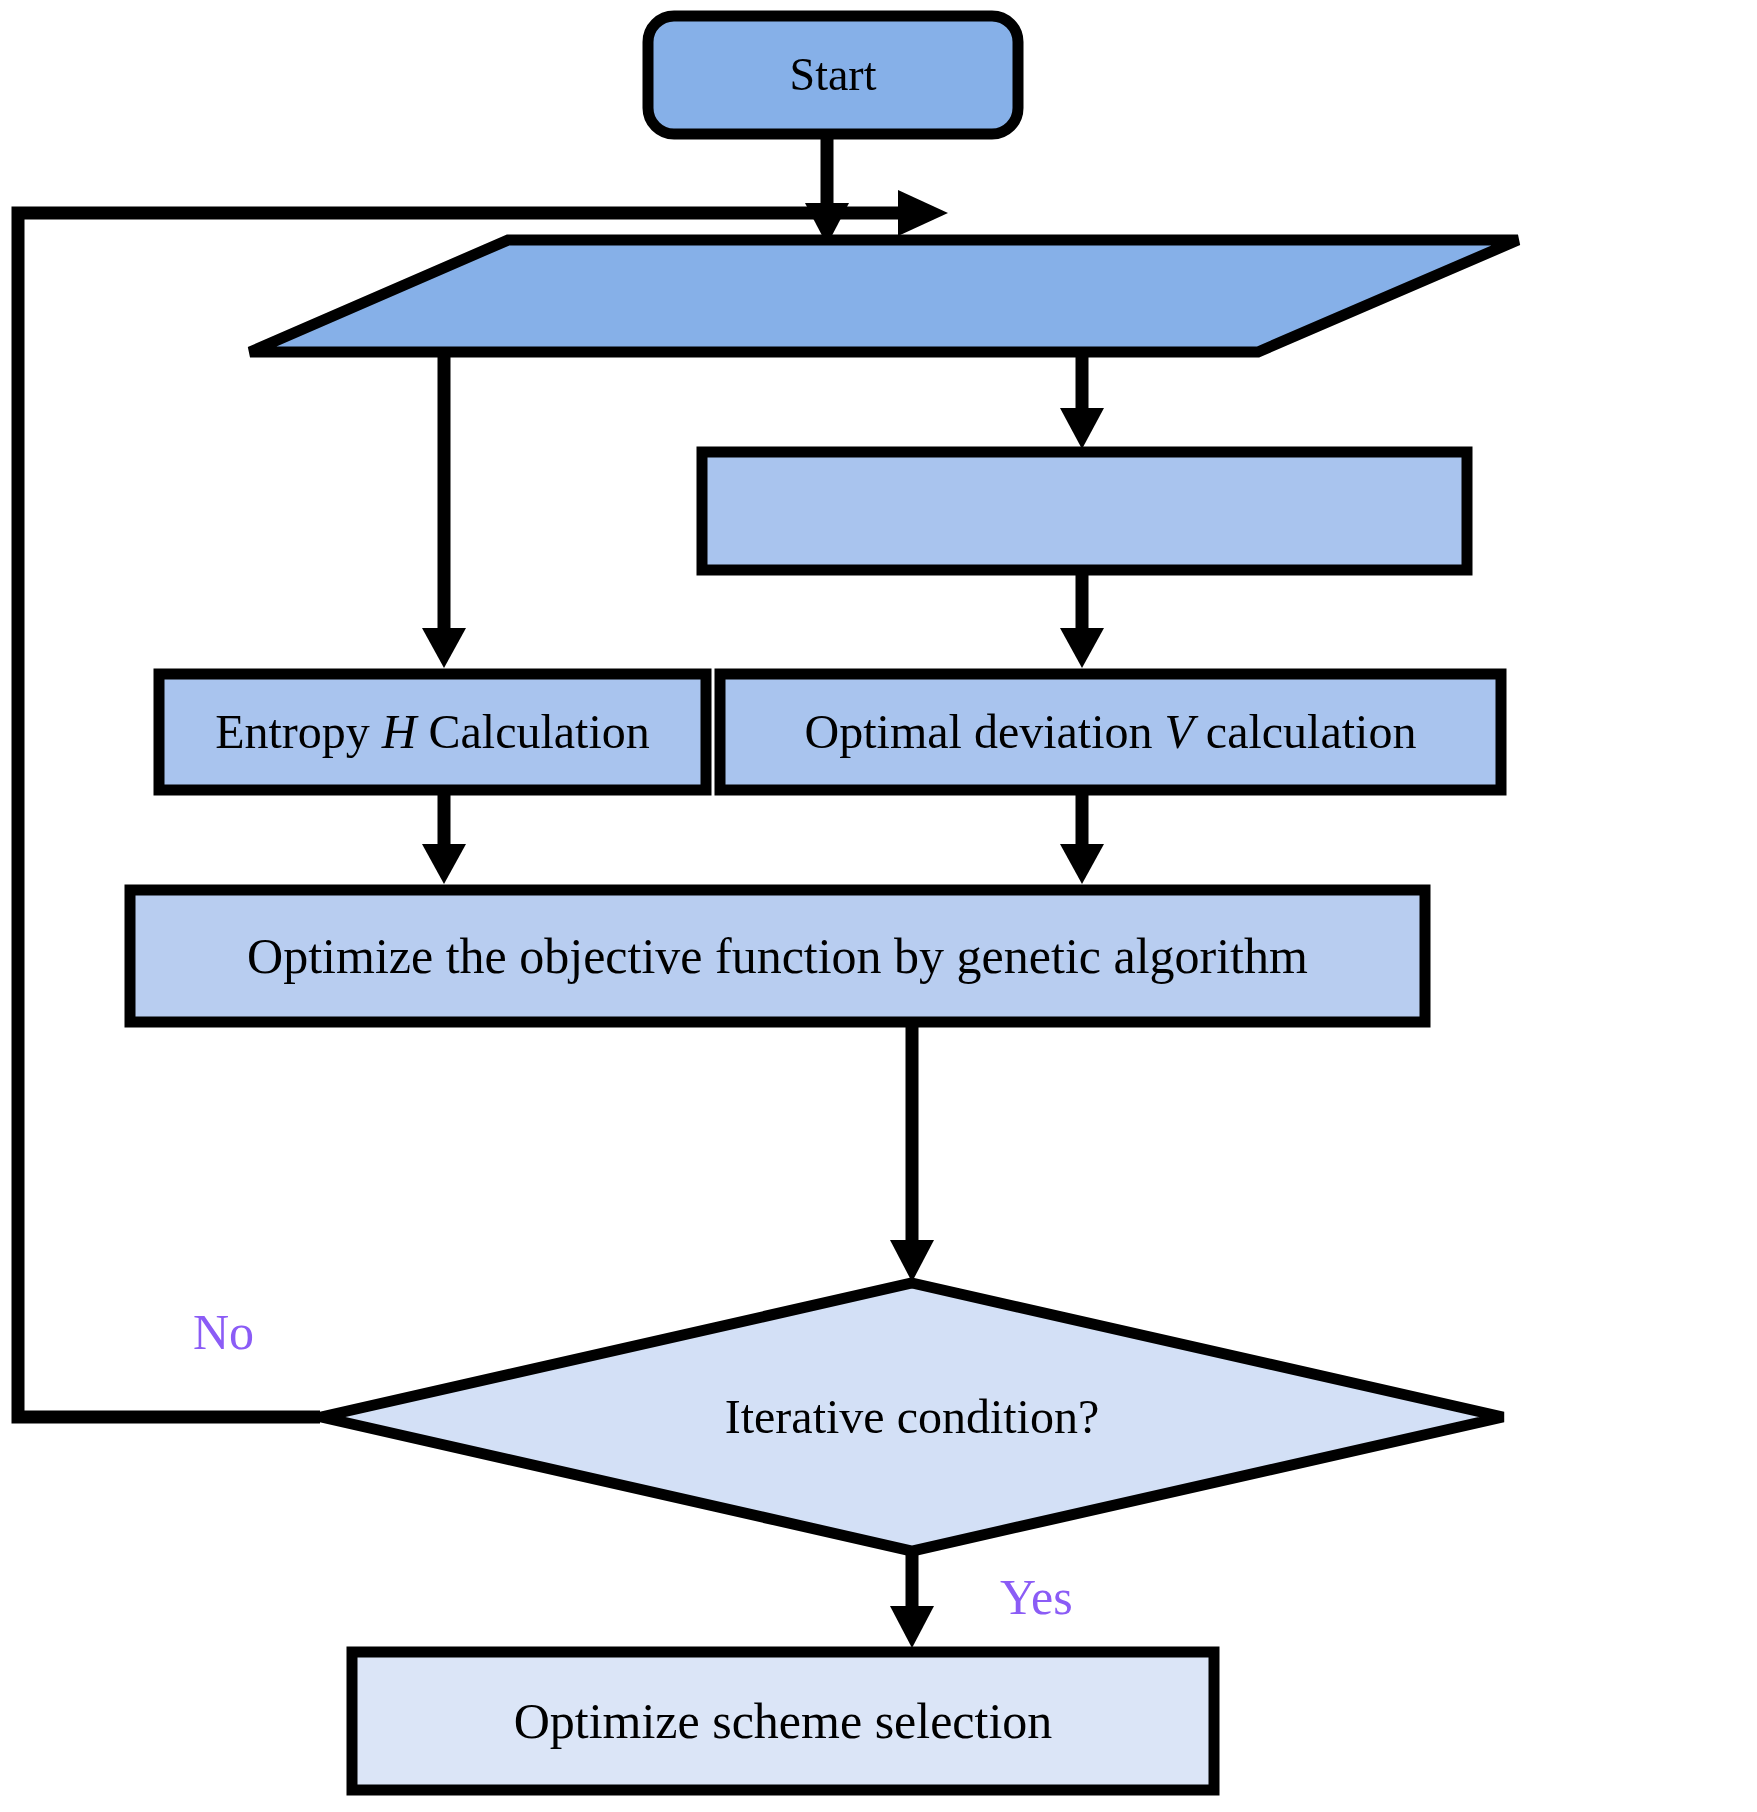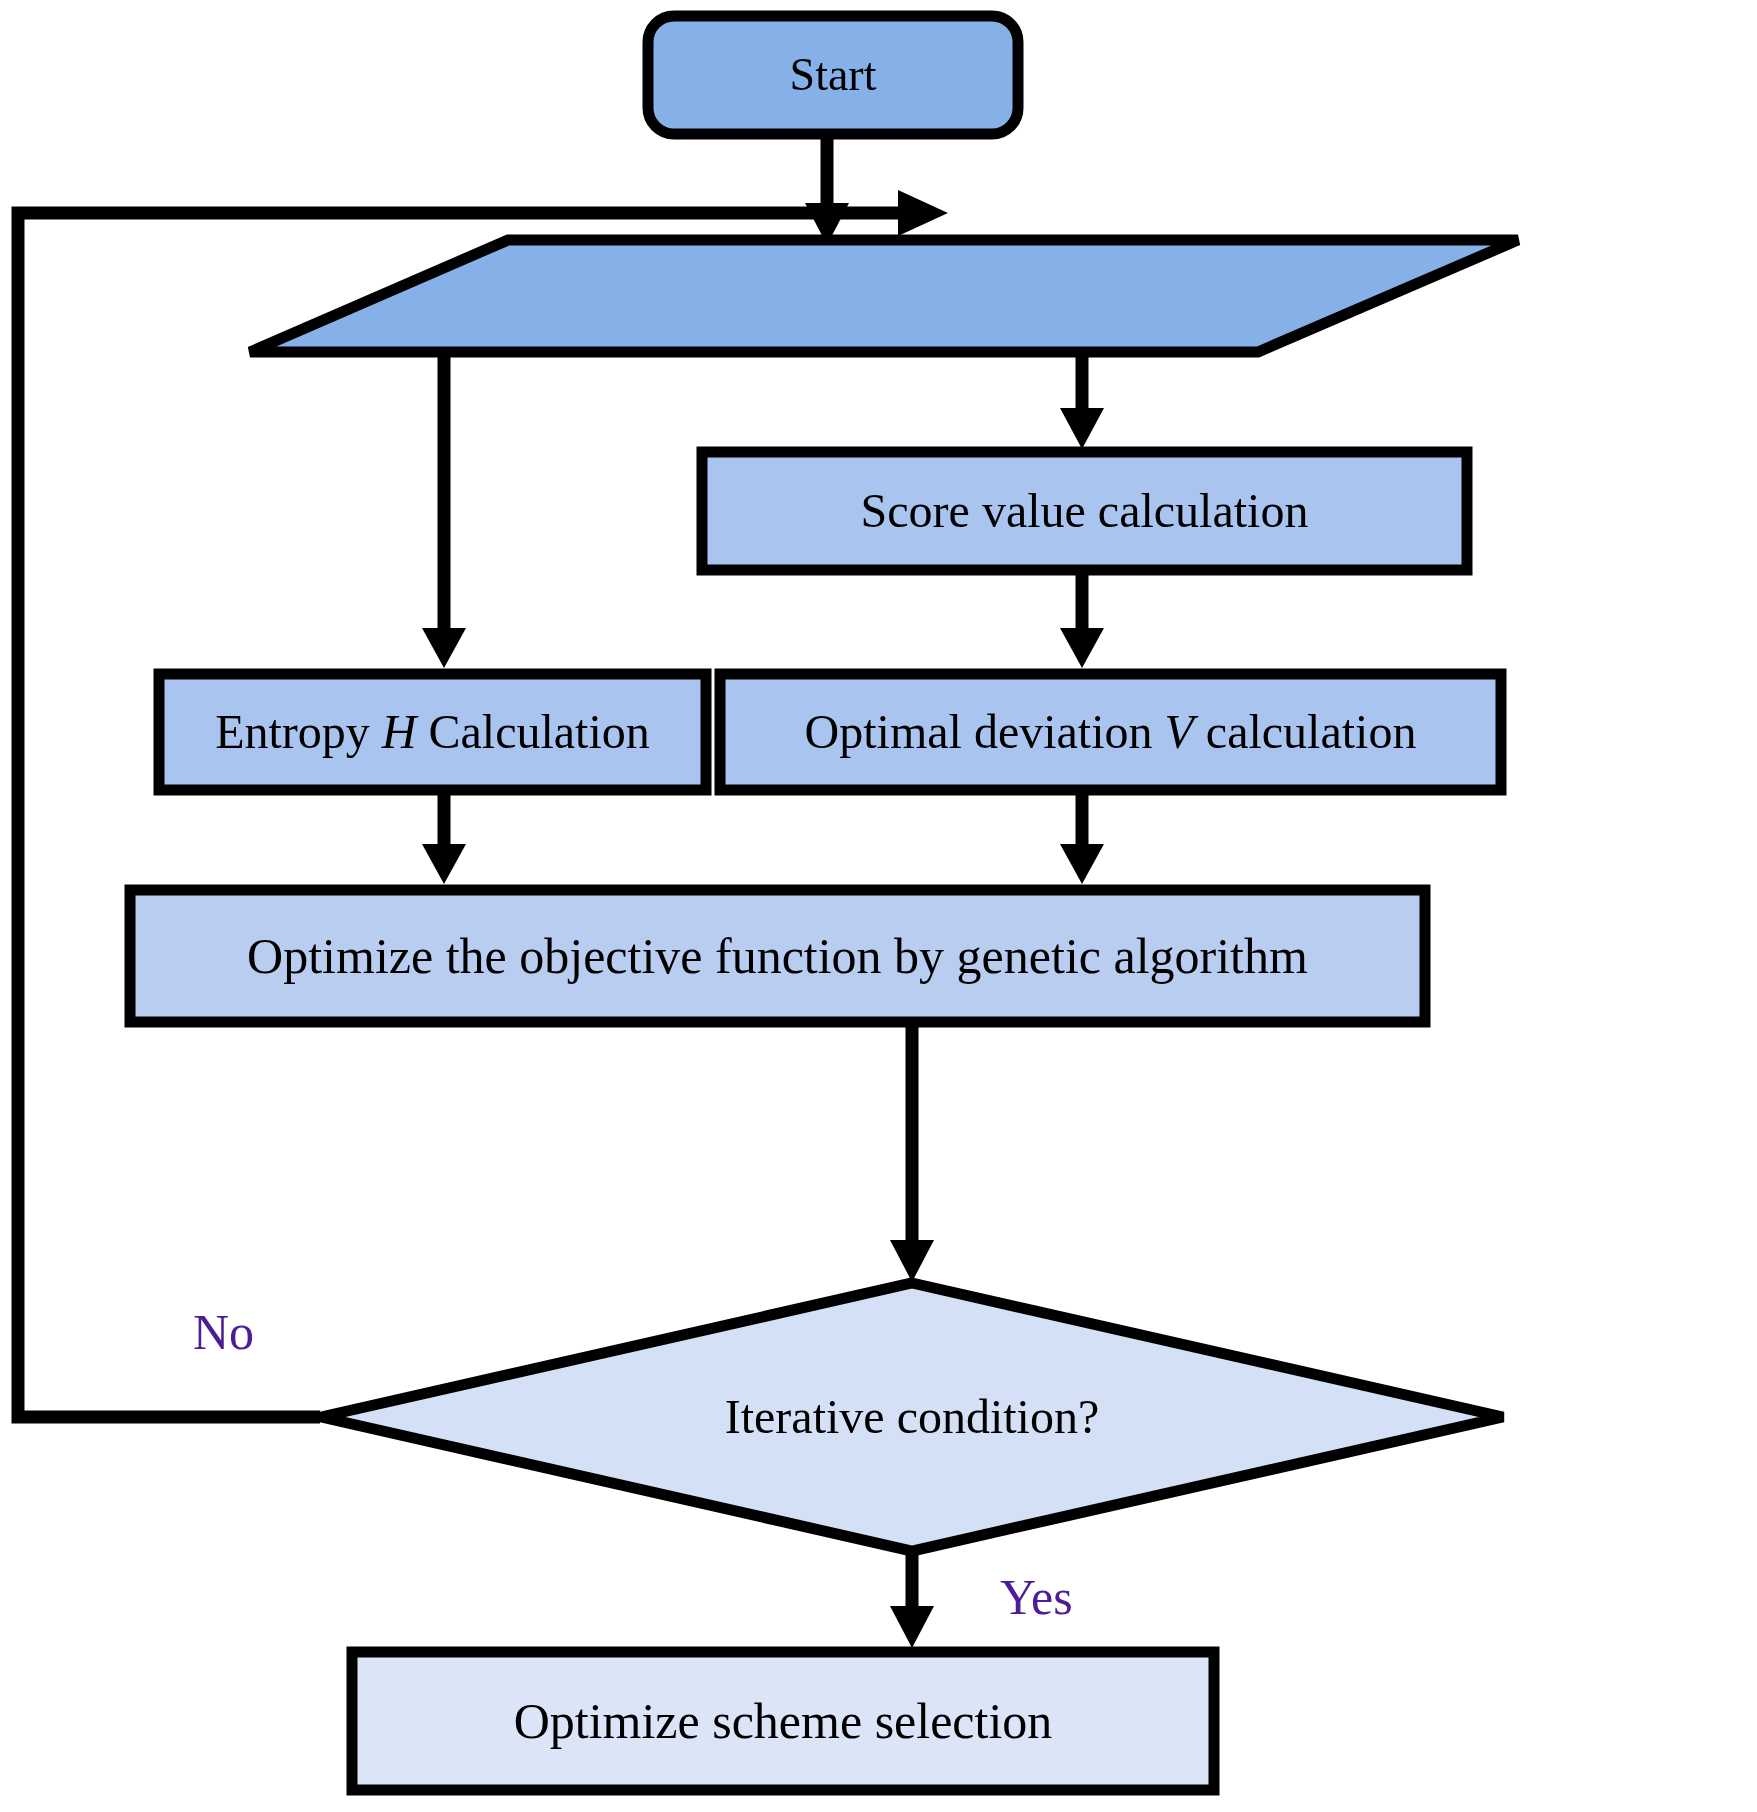--- a/index.html
+++ b/index.html
@@ -34,21 +34,21 @@
     justify-content: center;
     text-align: center;
     color: #000000;
     line-height: 1.1;
     white-space: nowrap;
     pointer-events: none;
     font-family: "Liberation Serif", "DejaVu Serif", serif;
   }
   .edge-label {
     position: absolute;
-    color: #4c1d95;
+    color: #8b5cf6;
     white-space: nowrap;
     font-family: "Liberation Serif", "DejaVu Serif", serif;
   }
   .it { font-style: italic; }
   .hit {
     position: absolute;
     background: transparent;
   }
 </style>
 </head>
@@ -126,23 +126,20 @@
     <polygon points="912,1283 1503,1417 912,1551 321,1417" fill="#d3e0f6" stroke="#000000" stroke-width="11"></polygon>
 
     <rect x="352" y="1652" width="862" height="138" fill="#dbe5f7" stroke="#000000" stroke-width="11"></rect>
   </svg>
 
   <div class="node-label" style="left:648px; top:16px; width:370px; height:118px; font-size:46px;">
     <span>Start</span>
   </div>
 
 
-  <div class="node-label" style="left:702px; top:452px; width:765px; height:118px; font-size:48px;">
-    <span>Score value calculation</span>
-  </div>
 
   <div class="node-label" style="left:159px; top:674px; width:547px; height:116px; font-size:48px;">
     <span><span>Entropy </span><span class="it">H</span><span> Calculation</span></span>
   </div>
 
   <div class="node-label" style="left:720px; top:674px; width:781px; height:116px; font-size:48px;">
     <span><span>Optimal deviation </span><span class="it">V</span><span> calculation</span></span>
   </div>
 
   <div class="node-label" style="left:130px; top:890px; width:1295px; height:132px; font-size:50px;">

